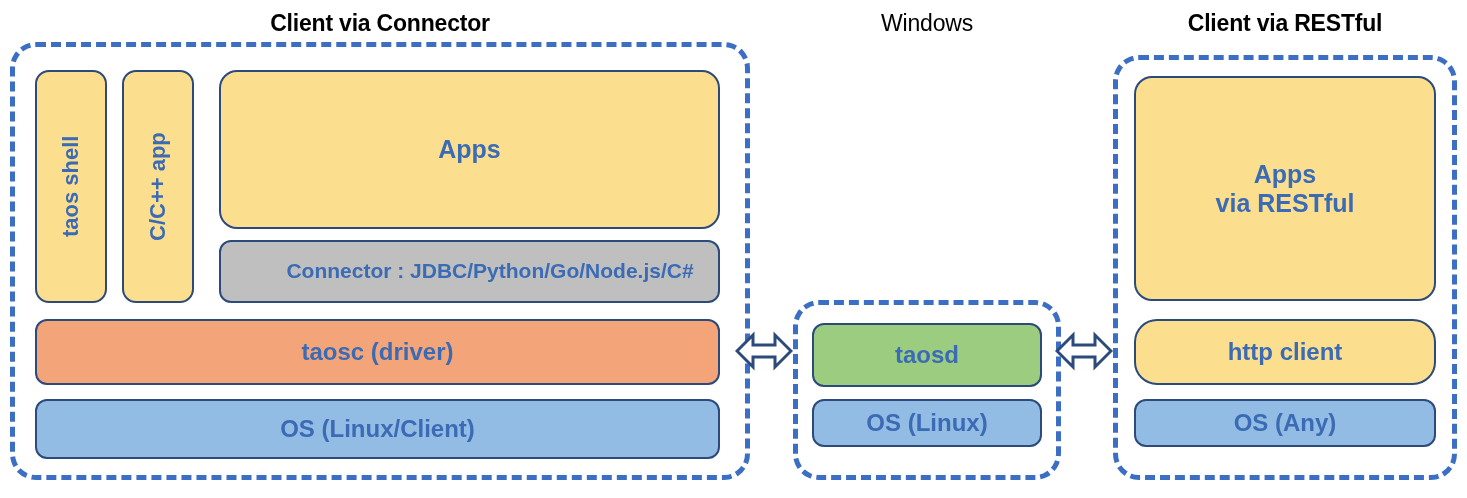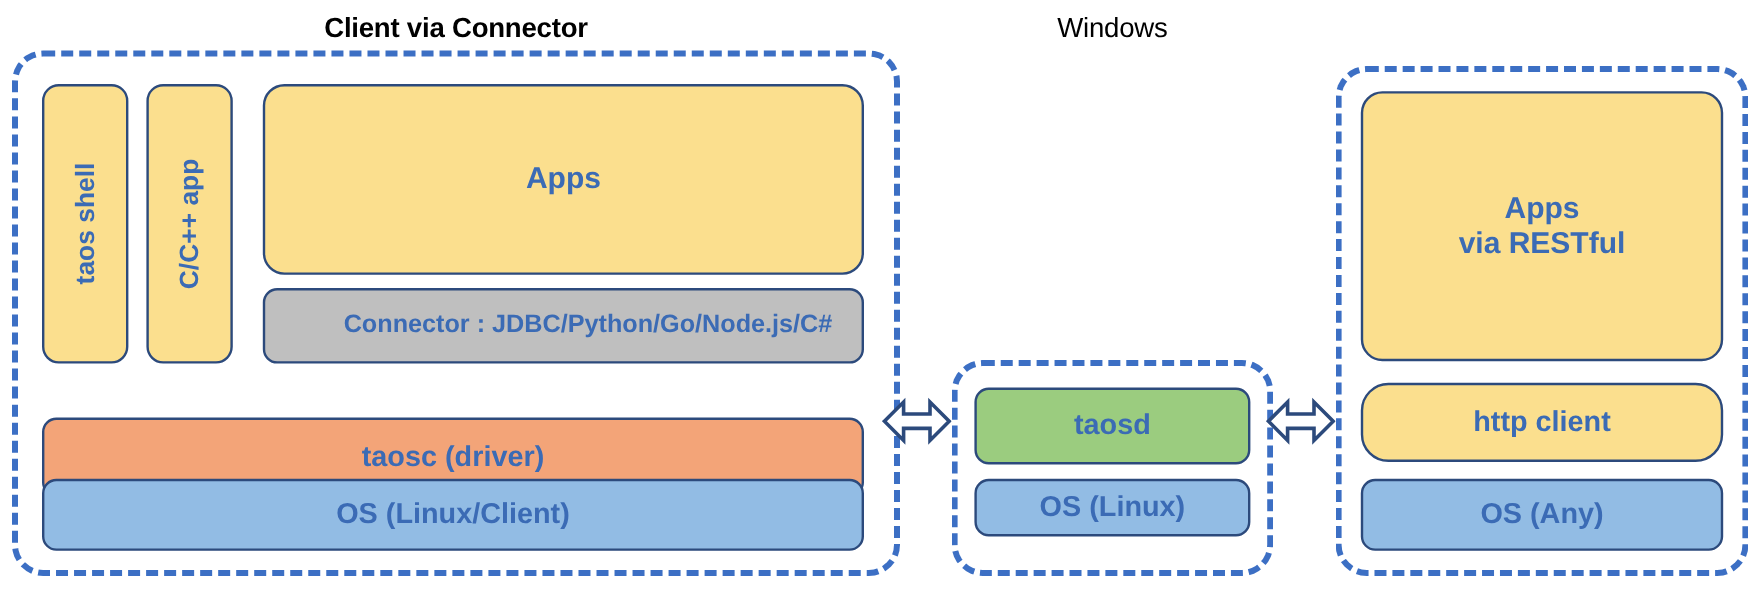--- a/index.html
+++ b/index.html
@@ -50,21 +50,21 @@
     justify-content: center;
     color: #3b6bb5;
     font-weight: bold;
     font-size: 22px;
     line-height: 1.15;
     text-align: center;
     white-space: pre-line;
   }
   .block.yellow   { background: #fbdf8e; }
   .block.gray     { background: #bfbfbf; }
-  .block.orange   { background: #f3a478; margin-top: 29px; }
+  .block.orange   { background: #f3a478; }
   .block.blue     { background: #92bce4; }
   .block.green    { background: #9bcc7f; }
 
   .block.vert {
     writing-mode: vertical-rl;
     transform: rotate(180deg);
     border-radius: 14px;
   }
 
   .block.big { border-radius: 18px; }
@@ -76,20 +76,21 @@
 </style>
 </head>
 <body>
 
 <div id="canvas">
 
   <div class="caption" style="left:10px; top:10px; width:740px;">Client via Connector</div>
 
   <div class="caption light" style="left:793px; top:10px; width:268px;">Windows</div>
 
+  <div class="caption" style="left:1113px; top:10px; width:344px;">Client via RESTful</div>
 
   <div class="group" style="left:10px; top:42px; width:740px; height:438px;"></div>
 
   <div class="block yellow vert" style="left:35px; top:70px; width:72px; height:233px;">taos shell</div>
 
   <div class="block yellow vert" style="left:122px; top:70px; width:72px; height:233px;">C/C++ app</div>
 
   <div class="block yellow big" style="left:219px; top:70px; width:501px; height:159px; font-size:25px;">Apps</div>
 
   <div class="block gray" style="left:219px; top:240px; width:501px; height:63px; font-size:21px;padding-left:41px;">Connector : JDBC/Python/Go/Node.js/C#</div>
@@ -116,15 +117,15 @@
     </svg>
   </div>
 
   <div class="group" style="left:1113px; top:55px; width:344px; height:425px;"></div>
 
   <div class="block yellow big" style="left:1134px; top:76px; width:302px; height:225px; font-size:25px;">Apps
 via RESTful</div>
 
   <div class="block yellow" style="left:1134px; top:319px; width:302px; height:66px; font-size:24px;border-radius:23px;">http client</div>
 
-  <div class="block blue" style="left:1134px; top:399px; width:302px; height:60px; font-size:24px;">OS (Any)</div>
+  <div class="block blue" style="left:1134px; top:399px; width:302px; height:48px; font-size:24px;">OS (Any)</div>
 
 </div>
 
 </body></html>

